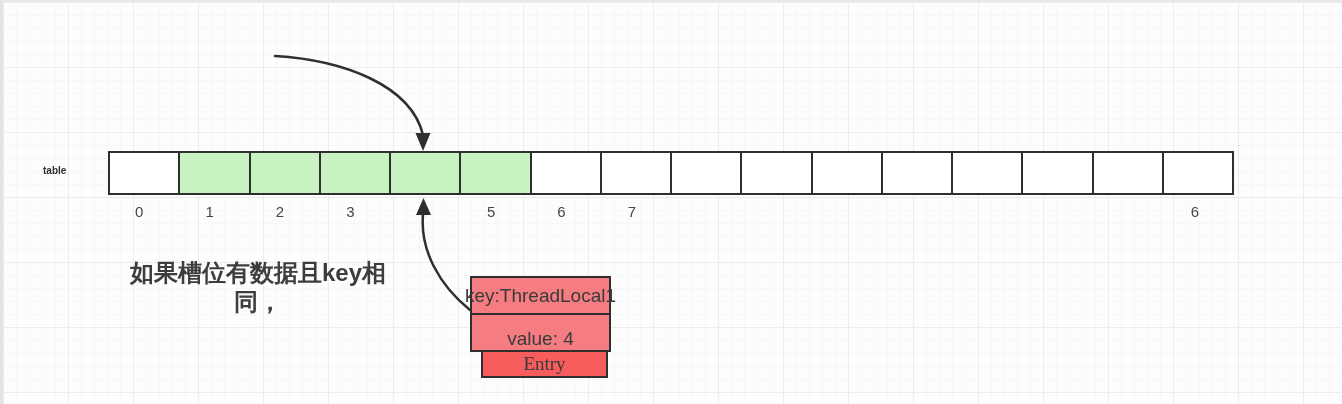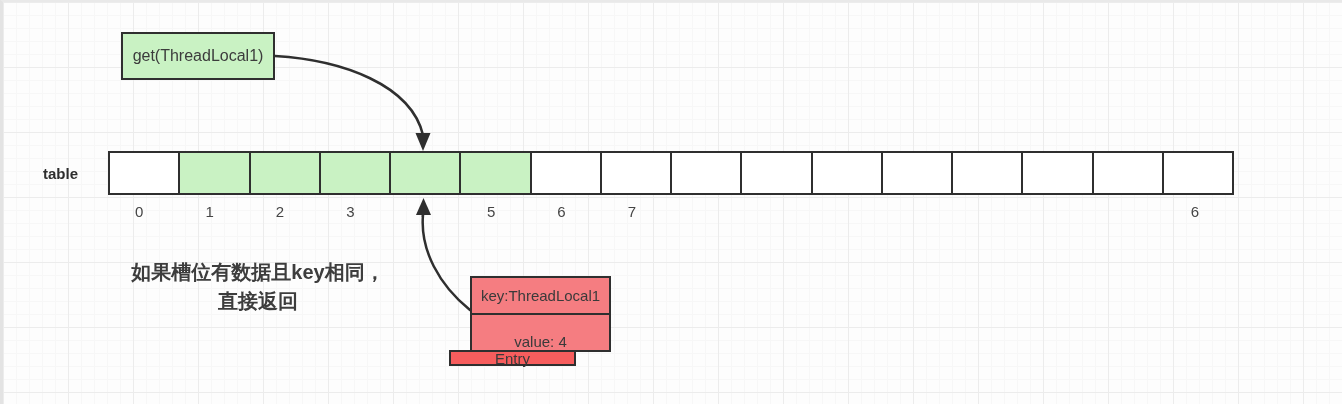--- a/index.html
+++ b/index.html
@@ -34,21 +34,21 @@
   .arrows {
     position: absolute; left: 0; top: 0;
     width: 1342px; height: 404px;
     pointer-events: none;
     z-index: 5;
   }
 
   .table-label {
     position: absolute;
     left: 40px; top: 163px;
-    font-size: 15px; font-weight: bold; color: #2e2e2e;
+    font-size: 10px; font-weight: bold; color: #2e2e2e;
   }
 
   .table-row {
     position: absolute;
     left: 105px; top: 149px;
     width: 1126px; height: 44px;
     display: flex;
   }
   .slot {
     flex: 1;
@@ -71,45 +71,42 @@
     text-align: center;
     font-size: 15px;
     color: #454545;
   }
 
   .annotation {
     position: absolute;
     left: 116px; top: 256px;
     width: 278px;
     text-align: center;
-    font-size: 20px;
+    font-size: 24px;
     line-height: 29px;
     font-weight: bold;
     color: #3d3d3d;
   }
 
   .entry-stack { position: absolute; left: 0; top: 0; }
   .entry-cell {
     position: absolute;
     border: 2px solid var(--ink);
     display: flex; align-items: center; justify-content: center;
-    font-size: 15px; color: #3a3a3a;
+    font-size: 19px; color: #3a3a3a;
   }
   .entry-key   { left: 467px; top: 274px; width: 141px; height: 39px; background: var(--pink); }
   .entry-value { left: 467px; top: 311px; width: 141px; height: 39px; background: var(--pink); align-items: flex-end; }
-  .entry-tag   { left: 446px; top: 348px; width: 127px; height: 16px; background: var(--red); }
+  .entry-tag   { left: 478px; top: 348px; width: 127px; height: 28px; background: var(--red); font-family: Liberation Serif, serif; }
 </style>
 </head>
 <body>
 
 <div class="canvas">
 
-  <div class="get-box">
-    <span>get(ThreadLocal1)</span>
-  </div>
 
   <div class="table-label">table</div>
 
   <div class="table-row">
       <div class="slot"></div>
       <div class="slot green"></div>
       <div class="slot green"></div>
       <div class="slot green"></div>
       <div class="slot green"></div>
       <div class="slot green"></div>
@@ -139,21 +136,20 @@
       <div class="slot-index"></div>
       <div class="slot-index"></div>
       <div class="slot-index"></div>
       <div class="slot-index"></div>
       <div class="slot-index"></div>
       <div class="slot-index">6</div>
     </div>
 
   <div class="annotation">
     <div>如果槽位有数据且key相同，</div>
-    <div>直接返回</div>
   </div>
 
   <div class="entry-stack">
     <div class="entry-cell entry-key">
       <span>key:ThreadLocal1</span>
     </div>
     <div class="entry-cell entry-value">
       <span>value: 4</span>
     </div>
     <div class="entry-cell entry-tag">

